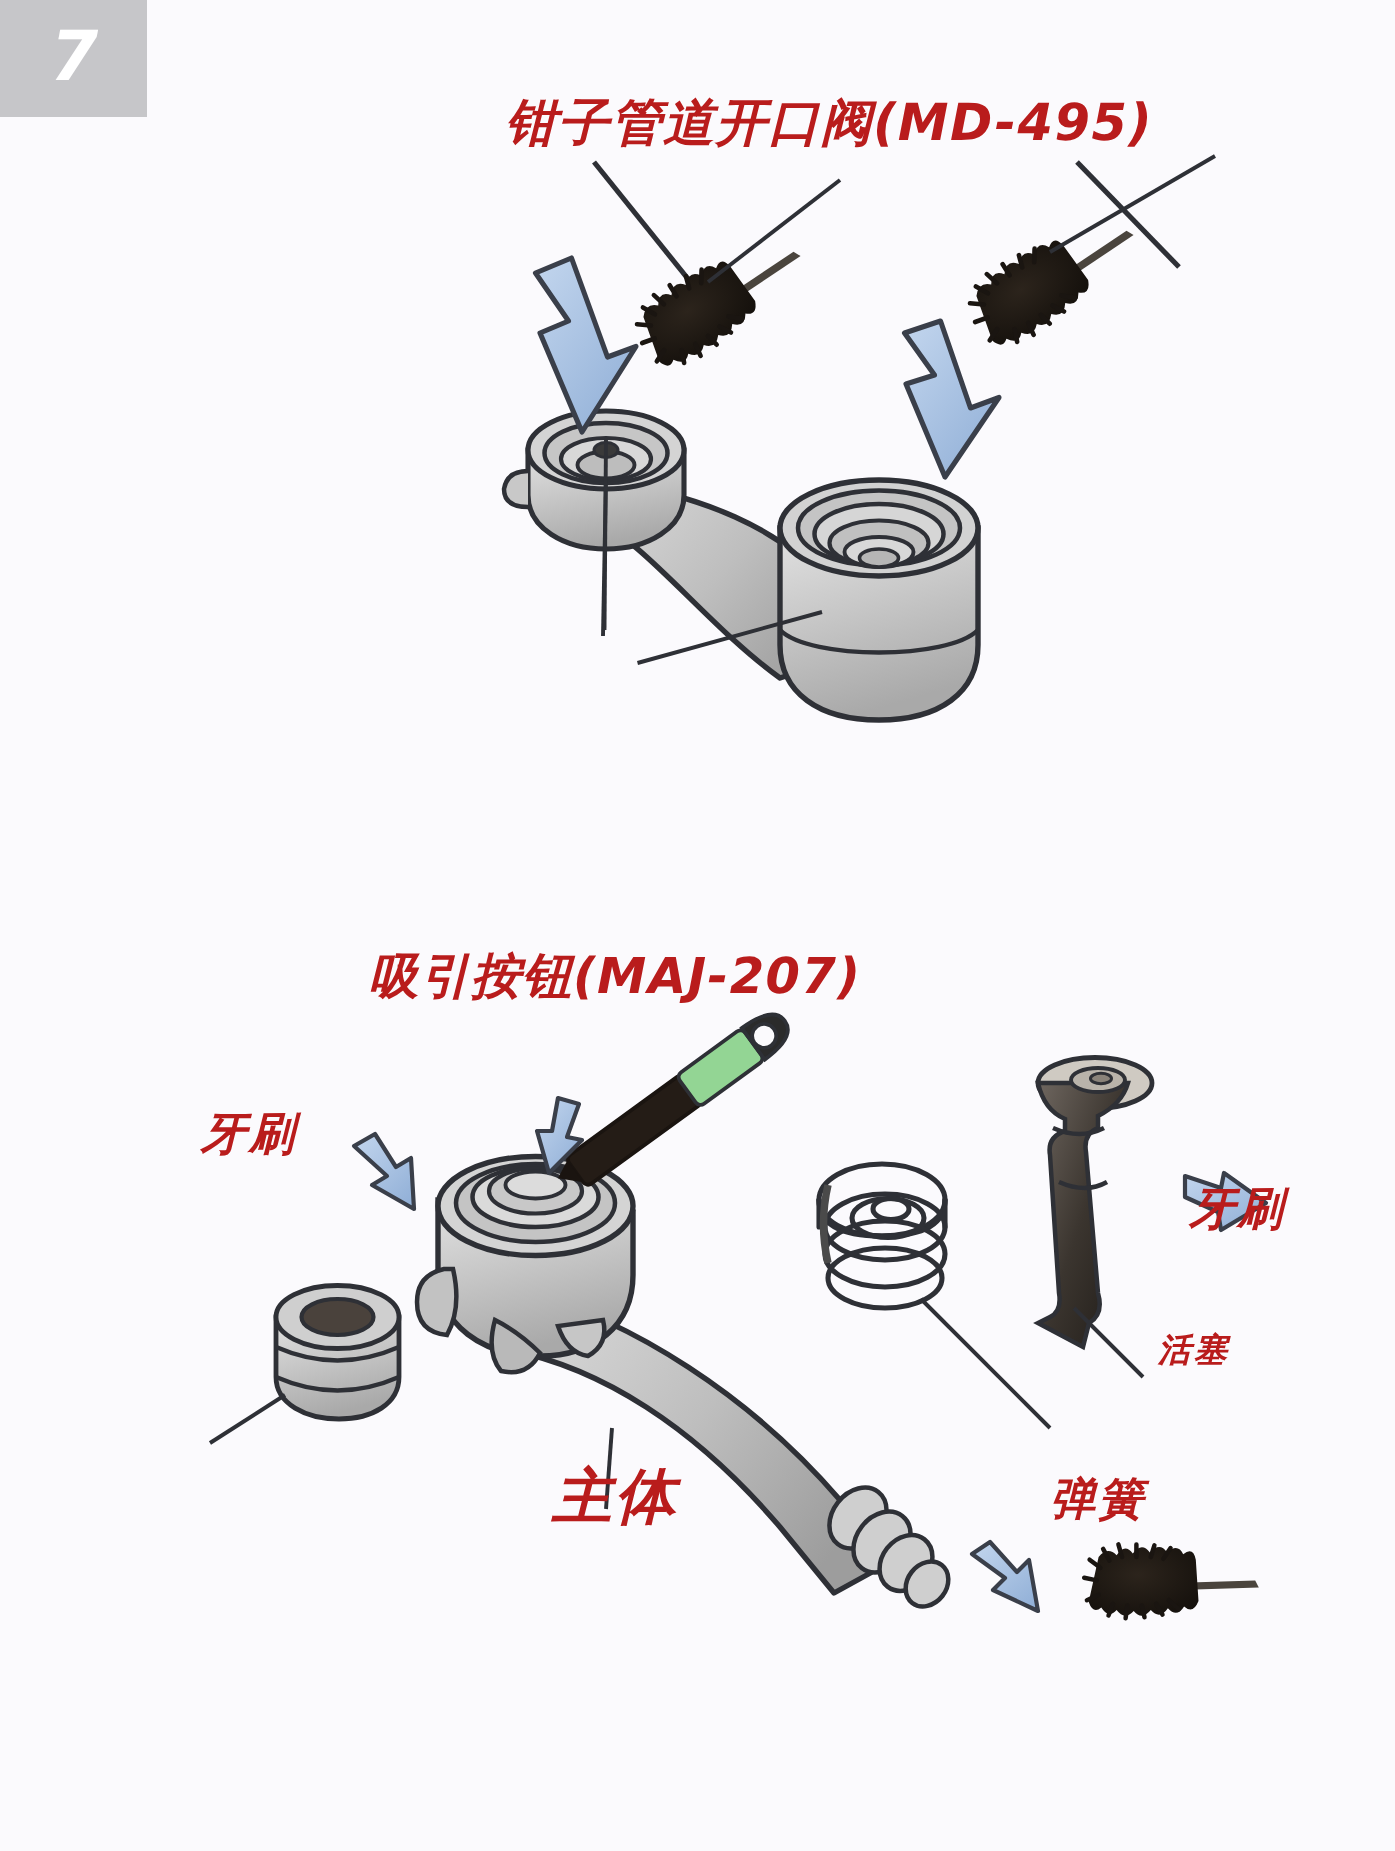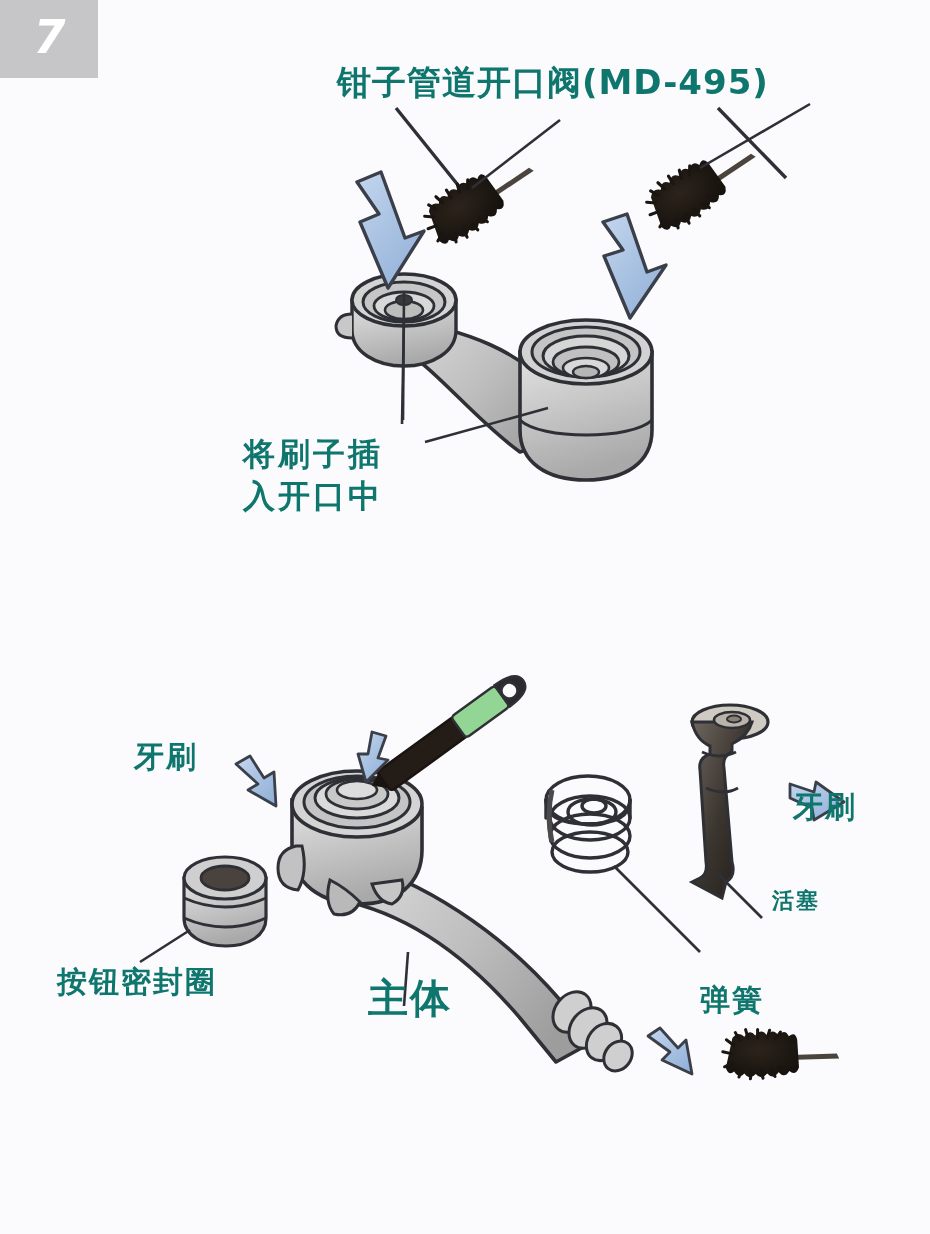--- a/index.html
+++ b/index.html
@@ -35,26 +35,27 @@
     font-style: italic;
     font-family: "DejaVu Sans", "Liberation Sans", sans-serif;
     letter-spacing: -1px;
     line-height: 1;
     transform: translateY(-2px);
   }
 
   
   .label {
     position: absolute;
-    color: #0f766e;
+    color: #b91c1c;
     font-weight: bold;
     font-family: "DejaVu Sans", "Liberation Sans", sans-serif;
     white-space: pre;
     line-height: 1.30;
     letter-spacing: 1px;
+    font-style: italic;
   }
   .title-1 { left: 337px; top: 60px;  font-size: 34px; }
   .title-2 { left: 246px; top: 630px; font-size: 33px; }
   .cap-insert { left: 243px; top: 434px; font-size: 32px; letter-spacing: 3px; }
   .cap-tb-left  { left: 134px; top: 737px; font-size: 30px; letter-spacing: 2px; }
   .cap-tb-right { left: 793px; top: 787px; font-size: 30px; letter-spacing: 2px; }
   .cap-piston   { left: 772px; top: 887px; font-size: 22px; letter-spacing: 2px; }
   .cap-seal     { left: 57px;  top: 962px; font-size: 30px; letter-spacing: 2px; }
   .cap-body     { left: 368px; top: 972px; font-size: 40px; letter-spacing: 2px; }
   .cap-spring   { left: 700px; top: 980px; font-size: 30px; letter-spacing: 2px; }
@@ -263,29 +264,27 @@
         <path d="M790 798 L790 784 L814 792 L816 782 L844 802 L814 820 L812 808 Z" fill="url(#gArrow)" stroke="#3a3f4a" stroke-width="2.8" stroke-linejoin="round"></path>
       </g>
       <g>
         <path d="M648 1036 L660 1028 L678 1048 L686 1040 L692 1074 L662 1060 L670 1052 Z" fill="url(#gArrow)" stroke="#3a3f4a" stroke-width="2.8" stroke-linejoin="round"></path>
       </g>
     </g>
   </svg>
 
   <div class="label title-1">钳子管道开口阀(MD-495)</div>
 
-  <div class="label cap-insert">将刷子插
-入开口中</div>
-
+
+  <div class="label title-2">吸引按钮(MAJ-207)</div>
 
   <div class="label cap-tb-left">牙刷</div>
 
   <div class="label cap-tb-right">牙刷</div>
 
   <div class="label cap-piston">活塞</div>
 
-  <div class="label cap-seal">按钮密封圈</div>
 
   <div class="label cap-body">主体</div>
 
   <div class="label cap-spring">弹簧</div>
 
 </div>
 
 </body></html>

